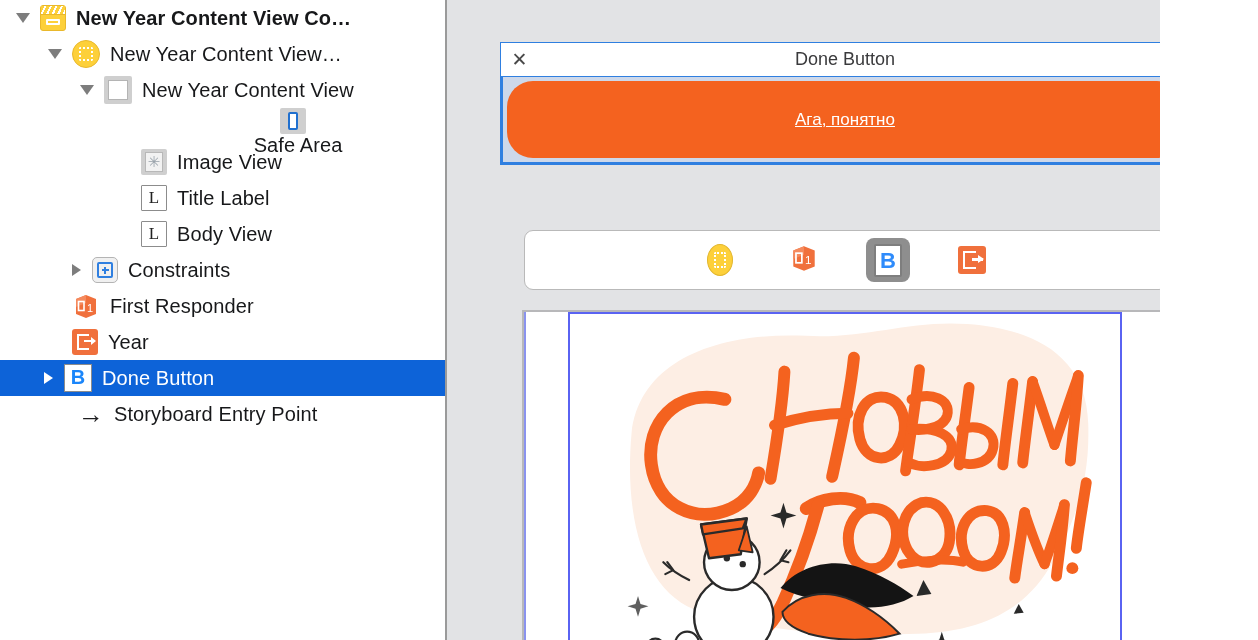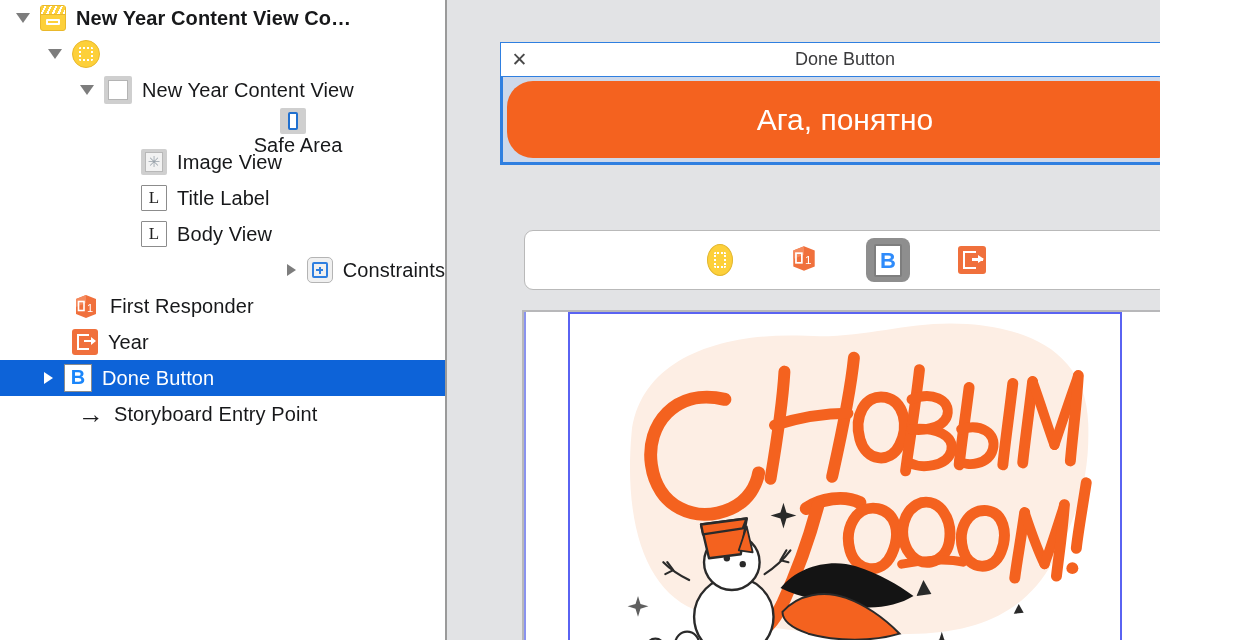--- a/index.html
+++ b/index.html
@@ -178,21 +178,21 @@
     position: relative; height: 88px;
     border: 3px solid #2f7fe0; border-top: none;
     background: #cdd8ea;
     padding: 4px;
   }
   .done-button {
     width: 100%; height: 100%;
     background: #f4621f;
     border-radius: 26px;
     display: flex; align-items: center; justify-content: center;
-    color: #ffffff; font-size: 30px;
+    color: #ffffff; font-size: 17px; text-decoration: underline;
   }
   
   .ibeam { position: absolute; left: 752px; top: 78px; width: 20px; height: 96px; }
   .ibeam .bar { position: absolute; left: 9px; top: 2px; bottom: 2px; width: 3px; background: #3277b8; }
   .ibeam .cap { position: absolute; left: 0; width: 21px; height: 3px; background: #3277b8; }
   .ibeam .cap.top { top: 0; }
   .ibeam .cap.bot { bottom: 0; }
 
   
   .object-bar {
@@ -257,20 +257,21 @@
 
     <div class="tree-row" style="padding-left:16px;">
       <span class="twisty open"></span>
       <span class="ico ico-scene" style="margin-left:10px;"></span>
       <span class="label bold" style="margin-left:10px;">New Year Content View Co…</span>
     </div>
 
     <div class="tree-row" style="padding-left:48px;">
       <span class="twisty open"></span>
       <span class="ico ico-vc" style="margin-left:10px;"></span>
+      <span class="label" style="margin-left:10px;">New Year Content View…</span>
     </div>
 
     <div class="tree-row" style="padding-left:80px;align-items:center;">
       <span class="twisty open"></span>
       <span class="ico ico-view" style="margin-left:10px;"></span>
       <span class="label" style="margin-left:10px;">New Year Content View</span>
     </div>
 
     <div class="tree-row" style="padding-left:141px;flex-direction:column;">
       <span class="ico ico-safe"></span>
@@ -285,21 +286,21 @@
     <div class="tree-row" style="padding-left:141px;">
       <span class="ico ico-label">L</span>
       <span class="label" style="margin-left:10px;">Title Label</span>
     </div>
 
     <div class="tree-row" style="padding-left:141px;">
       <span class="ico ico-label">L</span>
       <span class="label" style="margin-left:10px;">Body View</span>
     </div>
 
-    <div class="tree-row" style="padding-left:96px;justify-content:flex-end;">
+    <div class="tree-row" style="padding-left:72px;">
       <span class="twisty"></span>
       <span class="ico ico-constraints" style="margin-left:11px;"></span>
       <span class="label" style="margin-left:10px;">Constraints</span>
     </div>
 
     <div class="tree-row" style="padding-left:72px;">
       <span class="ico ico-responder">
         <svg viewBox="0 0 28 28" aria-hidden="true">
           <polygon points="4,7 14,3 24,7 24,22 14,26 4,22" fill="#f0703c"></polygon>
           <polygon points="4,7 14,3 14,11 4,15" fill="#f58a5e"></polygon>

